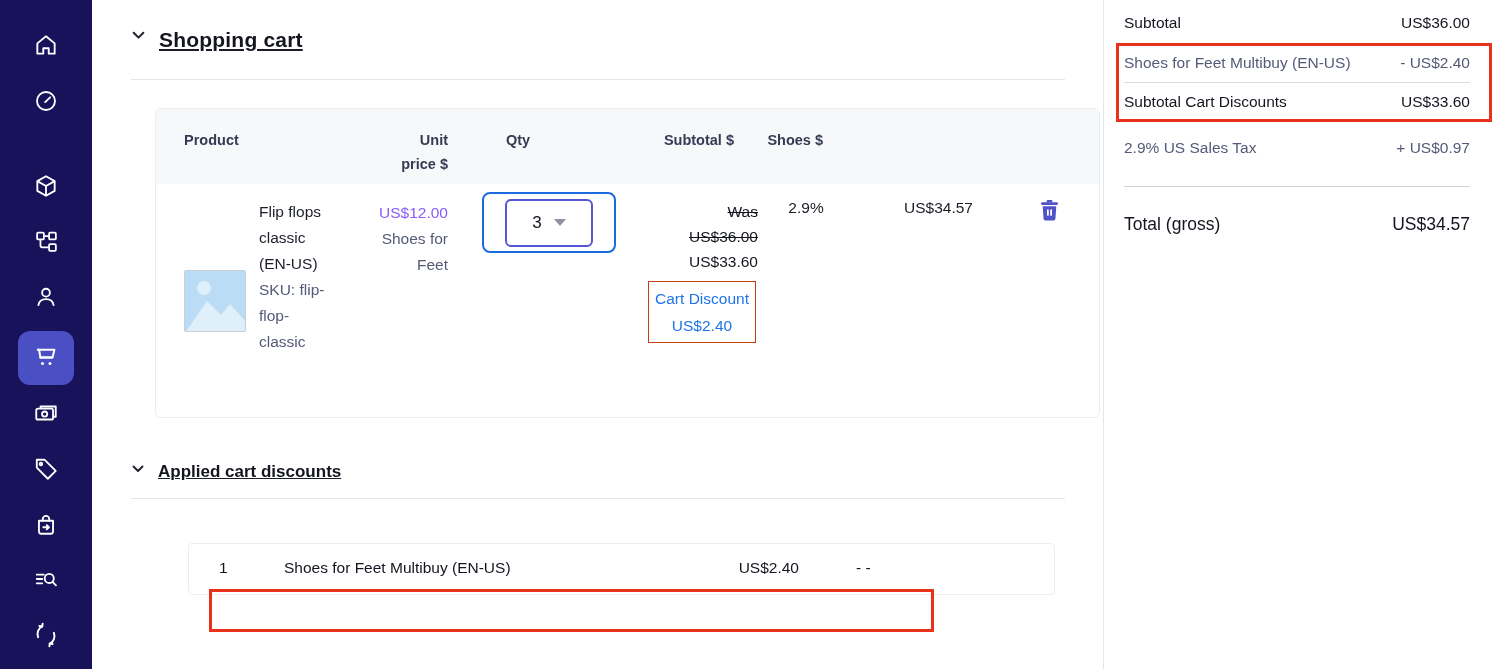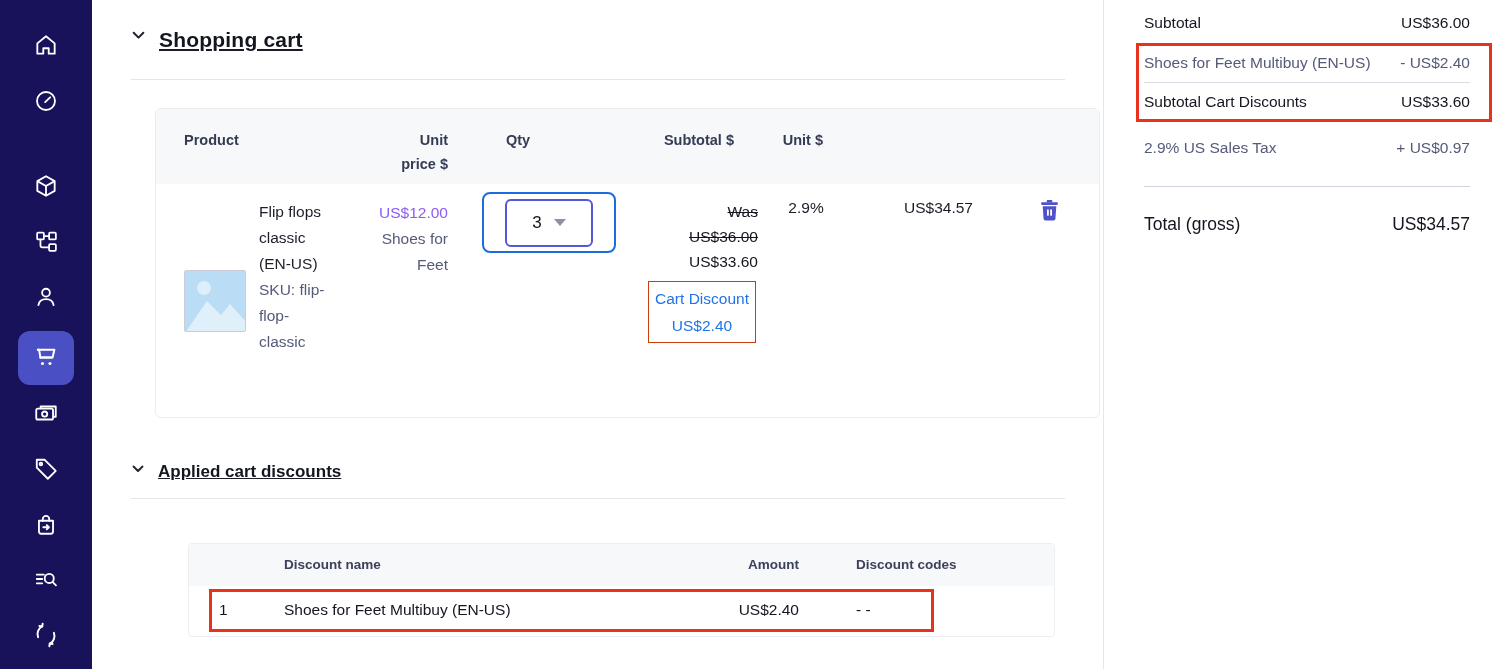--- a/index.html
+++ b/index.html
@@ -118,21 +118,21 @@
   .d-codes { padding-left: 57px; }
   .row-annotation {
     position: absolute; left: 20px; top: 45px; width: 725px; height: 43px;
     border: 3px solid #e8321c; pointer-events: none;
   }
 
   
   .summary {
     width: 405px; flex-shrink: 0; height: 669px;
     border-left: 1px solid #e3e6ea;
-    padding: 10px 38px 0 40px;
+    padding: 10px 38px 0 20px;
     font-size: 15.5px;
   }
   .sum-row { display: flex; justify-content: space-between; line-height: 26px; }
   .sum-row .lbl { color: #14161f; }
   .sum-row .val { color: #14161f; text-align: right; }
   .sum-annotation {
     border: 3px solid #e8321c;
     margin: 7px -22px 0 -8px;
     padding: 4px 19px 4px 5px;
   }
@@ -258,21 +258,21 @@
     <h1 class="page-title">Shopping cart</h1>
   </div>
   <hr class="rule under-h1">
 
   <div class="cart-table">
     <div class="ct-grid ct-head">
       <div class="h-product">Product</div>
       <div class="h-unit">Unit price $</div>
       <div class="h-qty">Qty</div>
       <div class="h-subtotal">Subtotal $</div>
-      <div class="h-total">Unit $</div>
+      <div class="h-total">Shoes $</div>
       <div></div>
     </div>
 
     <div class="ct-grid ct-row">
       <div class="cell-product">
         <div class="img-wrap">
           <div class="thumb">
             <svg width="62" height="62" viewBox="0 0 62 62">
                 <rect width="62" height="62" fill="#baddf5"></rect>
                 <circle cx="19" cy="17" r="7" fill="#ddeffb"></circle>
@@ -329,26 +329,20 @@
     <span class="chev">
         <svg width="14" height="14" viewBox="0 0 14 14">
           <path d="M2.5 4.5 7 9l4.5-4.5" stroke="#20242f" stroke-width="1.9" fill="none" stroke-linecap="round" stroke-linejoin="round"></path>
         </svg>
       </span>
     <h2 class="sub-title">Applied cart discounts</h2>
   </div>
   <hr class="rule under-h2">
 
   <div class="disc-table">
-    <div class="dt-grid dt-head">
-      <div></div>
-      <div>Discount name</div>
-      <div class="d-amount">Amount</div>
-      <div class="d-codes">Discount codes</div>
-    </div>
     <div class="dt-grid dt-row">
       <div class="d-index">1</div>
       <div>Shoes for Feet Multibuy (EN-US)</div>
       <div class="d-amount">US$2.40</div>
       <div class="d-codes">- -</div>
     </div>
     <div class="row-annotation"></div>
   </div>
 </main>
 

